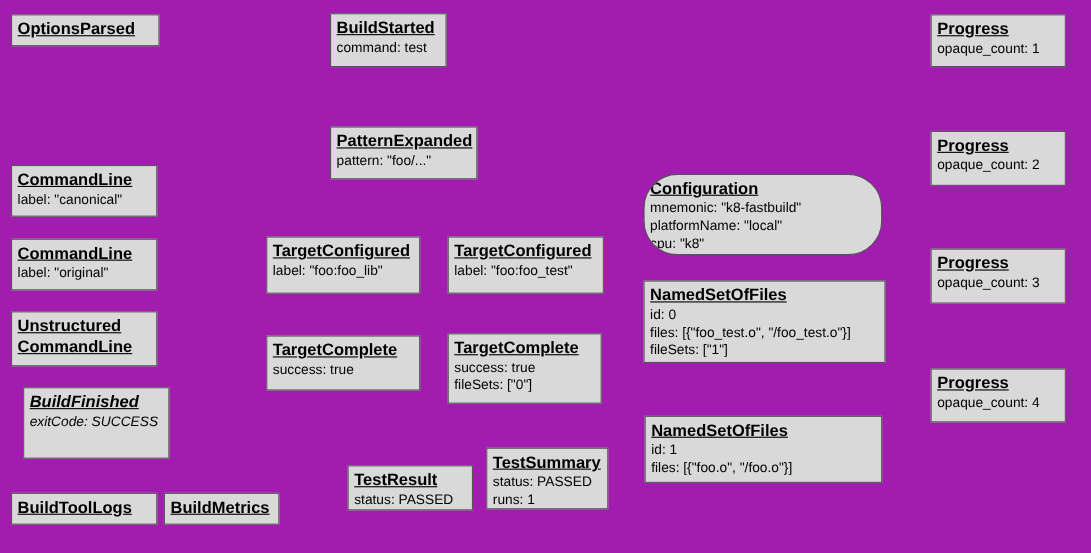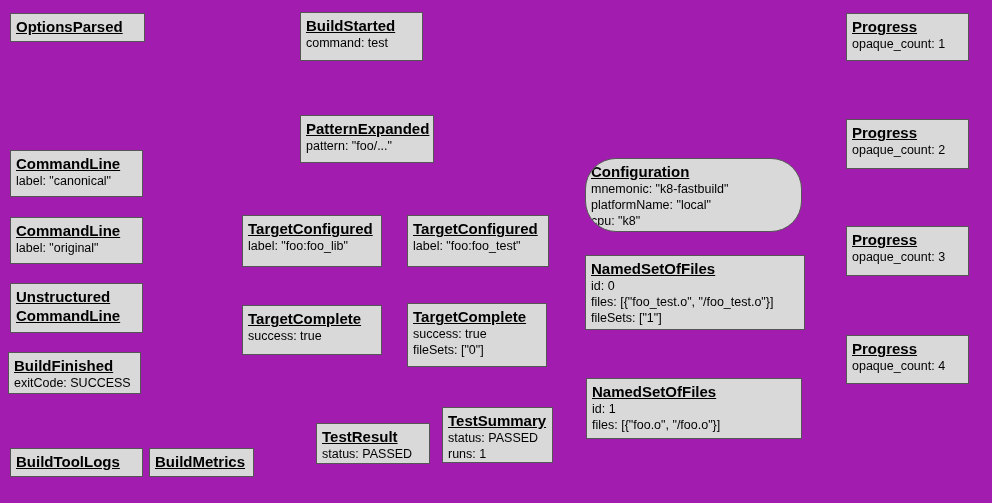--- a/index.html
+++ b/index.html
@@ -60,37 +60,37 @@
         <span>CommandLine</span>
       </div>
       <div class="box-prop">label: "original"</div>
     </div>
     <div class="box" style="left: 10px; top: 283px; width: 133px; height: 50px;">
       <div class="box-title">
         <span>Unstructured</span>
         <span>CommandLine</span>
       </div>
     </div>
-    <div class="box" style="left: 8px; top: 352px; width: 133px; height: 42px;">
+    <div class="box" style="left: 21px; top: 352px; width: 133px; height: 65px; font-style: italic;">
       <div class="box-title">
         <span>BuildFinished</span>
       </div>
       <div class="box-prop">exitCode: SUCCESS</div>
     </div>
     <div class="box" style="left: 10px; top: 448px; width: 133px; height: 29px;">
       <div class="box-title">
         <span>BuildToolLogs</span>
       </div>
     </div>
     <div class="box" style="left: 149px; top: 448px; width: 105px; height: 29px;">
       <div class="box-title">
         <span>BuildMetrics</span>
       </div>
     </div>
-    <div class="box" style="left: 300px; top: 12px; width: 123px; height: 49px;">
+    <div class="box" style="left: 300px; top: 12px; width: 106px; height: 49px;">
       <div class="box-title">
         <span>BuildStarted</span>
       </div>
       <div class="box-prop">command: test</div>
     </div>
     <div class="box" style="left: 300px; top: 115px; width: 134px; height: 48px;">
       <div class="box-title">
         <span>PatternExpanded</span>
       </div>
       <div class="box-prop">pattern: "foo/..."</div>

